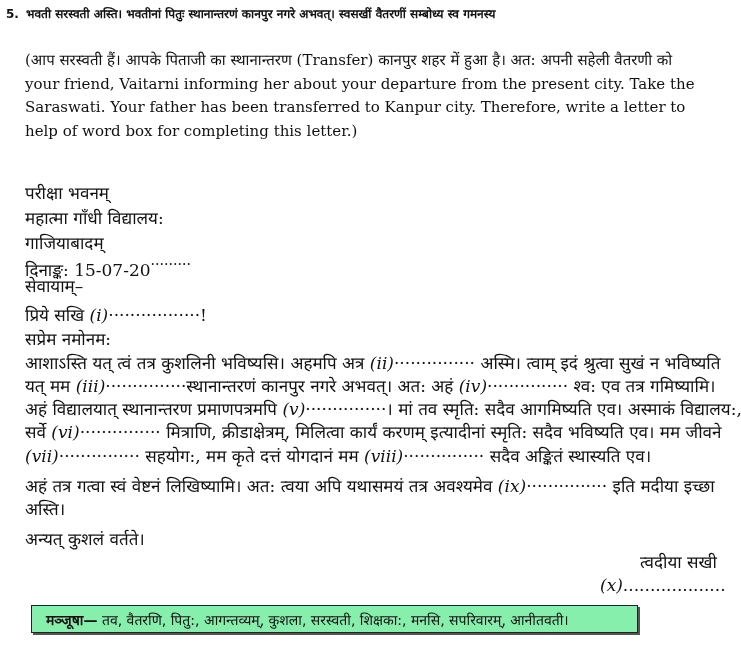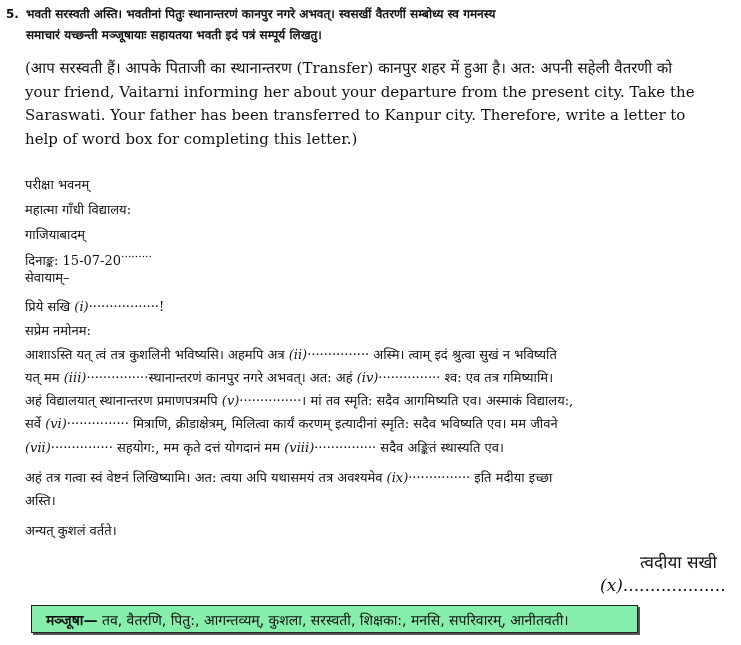--- a/index.html
+++ b/index.html
@@ -13,42 +13,40 @@
     font-family: "DejaVu Sans", sans-serif; font-weight: bold;
     font-size: 12px; line-height: 21px; color: #111;
   }
   .q-head .num { display: inline-block; width: 20px; }
   .q-head .line2 { padding-left: 20px; display: block; }
   .q-head .line1 { display: block; white-space: nowrap; }
   .instr {
     position: absolute; left: 25px; top: 49px; width: 712px;
     font-size: 15px; line-height: 23.5px; text-align: justify;
     font-family: "DejaVu Serif", serif;
-    margin-top: 8px;
   }
   .instr span { display: block; white-space: nowrap; }
-  .line { position: absolute; left: 25px; font-size: 13px; white-space: nowrap; font-family: "DejaVu Serif", serif; }
+  .line { position: absolute; left: 25px; font-size: 17px; white-space: nowrap; font-family: "DejaVu Serif", serif; margin-top: 6px; }
   .dots { letter-spacing: 0px; }
   i.roman { font-family: "DejaVu Serif", serif; font-style: italic; }
   .right { position: absolute; white-space: nowrap; font-size: 17px; }
   .wordbox {
     position: absolute; left: 31px; top: 605px; width: 607px; height: 28px;
     border: 1.5px solid #222; background: #86efac;
     box-shadow: 2px 2px 0 #555;
     font-family: "DejaVu Sans", sans-serif; font-size: 14px;
     line-height: 28px; padding-left: 14px; box-sizing: border-box; white-space: nowrap;
   }
   .wordbox .lbl { font-weight: bold; }
 </style>
 </head>
 <body>
 
 <div class="q-head">
   <span class="line1"><span class="num">5.</span><span>भवती सरस्वती अस्ति। भवतीनां पितुः स्थानान्तरणं कानपुर नगरे अभवत्। स्वसखीं वैतरणीं सम्बोध्य स्व गमनस्य</span></span>
-  <span class="line2">समाचारं यच्छन्ती मञ्जूषायाः सहायतया भवती इदं पत्रं सम्पूर्य लिखतु।</span>
 </div>
 
 <div class="instr">
   <span>(आप सरस्वती हैं। आपके पिताजी का स्थानान्तरण (Transfer) कानपुर शहर में हुआ है। अत: अपनी सहेली वैतरणी को</span>
   <span>your friend, Vaitarni informing her about your departure from the present city. Take the</span>
   <span>Saraswati. Your father has been transferred to Kanpur city. Therefore, write a letter to</span>
   <span>help of word box for completing this letter.)</span>
 </div>
 
 <div class="line" style="top:175px">परीक्षा भवनम्</div>

